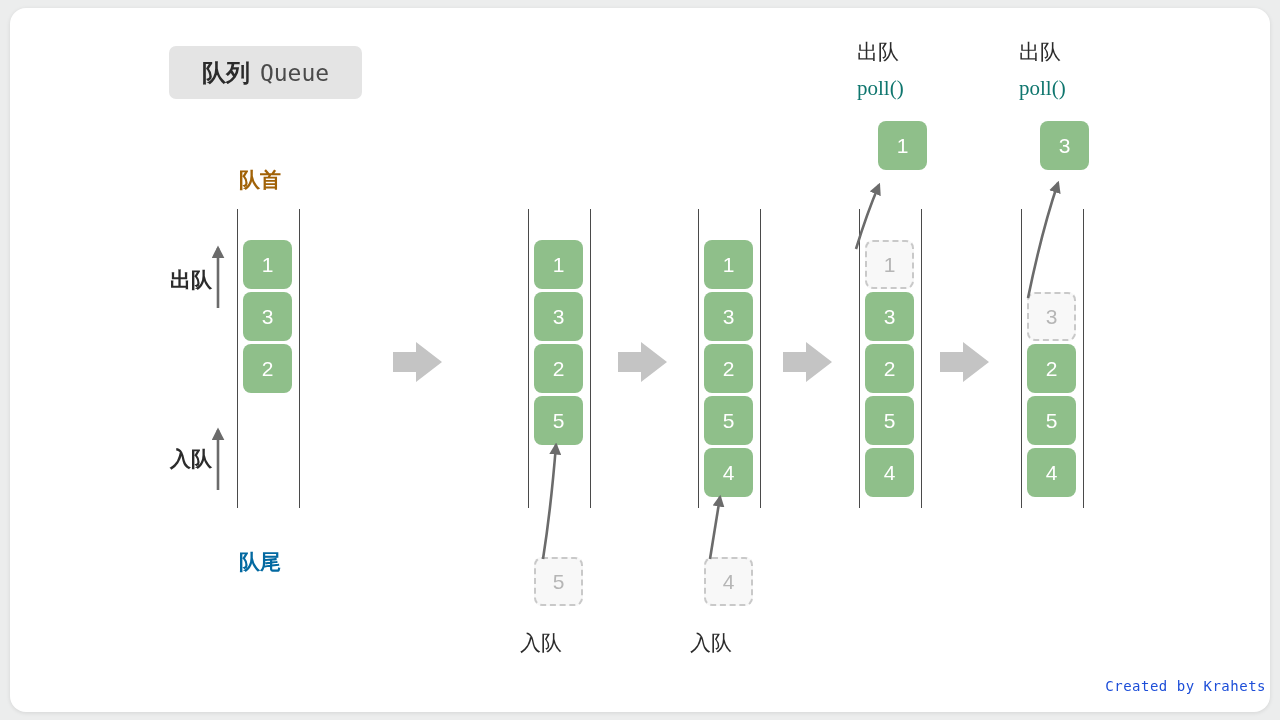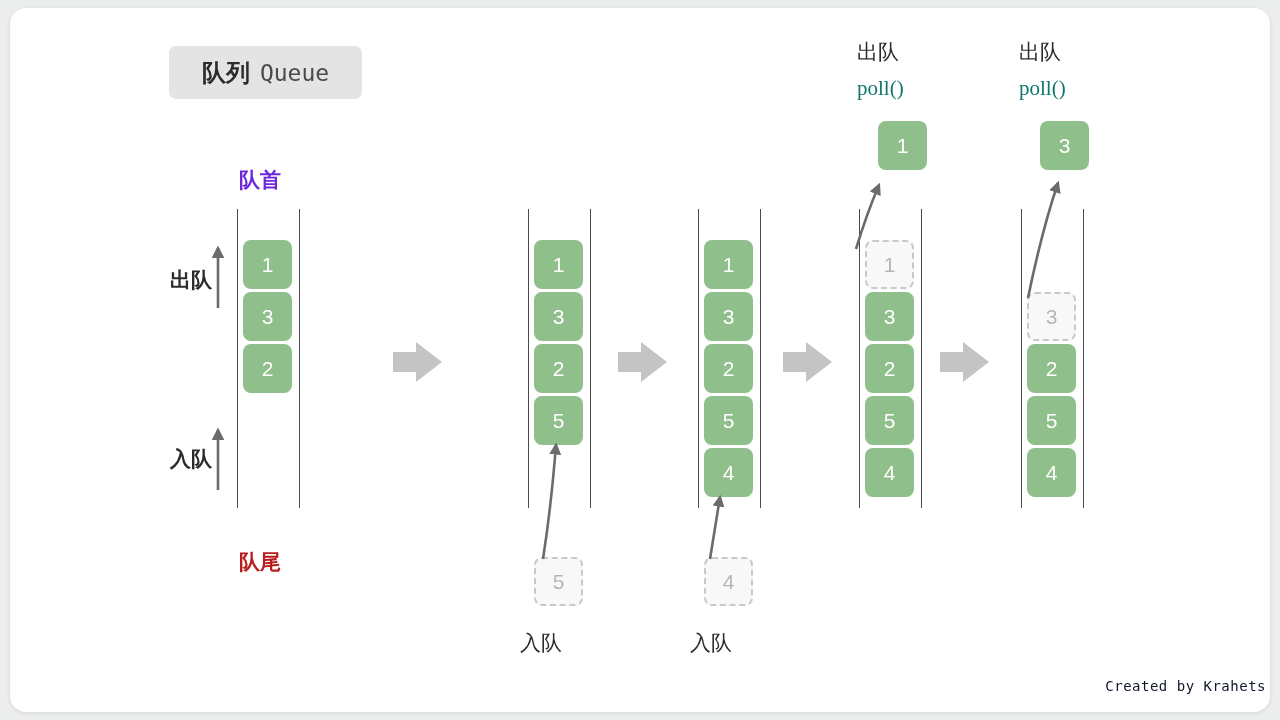--- a/index.html
+++ b/index.html
@@ -47,23 +47,23 @@
   .slot.filled{background:#8fbf8a;color:#ffffff;}
   .slot.ghost{background:#f8f8f8;color:#b6b6b6;border:2px dashed #c9c9c9;}
 
   
   .popbox{position:absolute;width:49px;height:49px;border-radius:8px;
           background:#8fbf8a;color:#ffffff;font-size:21px;
           display:flex;align-items:center;justify-content:center;}
 
   
   #lbl-front{position:absolute;left:190px;top:158px;width:120px;text-align:center;
-             font-size:21px;font-weight:bold;color:#6d28d9;}
+             font-size:21px;font-weight:bold;color:#a16207;}
   #lbl-rear{position:absolute;left:190px;top:540px;width:120px;text-align:center;
-            font-size:21px;font-weight:bold;color:#b91c1c;}
+            font-size:21px;font-weight:bold;color:#0369a1;}
   #lbl-dequeue{position:absolute;left:130px;top:258px;width:72px;text-align:right;
                font-size:21px;font-weight:bold;color:#2b2b2b;}
   #lbl-enqueue{position:absolute;left:130px;top:437px;width:72px;text-align:right;
                font-size:21px;font-weight:bold;color:#2b2b2b;}
 
   
   .opcaption{position:absolute;width:230px;font-size:21px;color:#2b2b2b;line-height:36px;}
   .opcaption .cn{display:block;font-family:"Liberation Sans","DejaVu Sans",sans-serif;}
   .opcaption .code{display:block;
       font-family:"DejaVu Sans Mono","Liberation Mono",monospace;color:#3f3f3f;}
@@ -71,21 +71,21 @@
 
   
   .topcaption{position:absolute;width:200px;font-size:21px;color:#2b2b2b;line-height:36px;}
   .topcaption .cn{display:block;}
   .topcaption .code{display:block;
       font-family:Liberation Serif, serif;color:#0f766e;}
 
   
   #watermark{position:absolute;right:24px;bottom:18px;
       font-family:"DejaVu Sans Mono","Liberation Mono",monospace;
-      font-size:14px;color:#0f172a;letter-spacing:.5px;}
+      font-size:14px;color:#1d4ed8;letter-spacing:.5px;}
 
   svg.overlay{position:absolute;left:0;top:0;width:1260px;height:704px;
               pointer-events:none;overflow:visible;}
 </style>
 </head>
 <body>
 
 <div id="card">
  <div id="stage">
 

